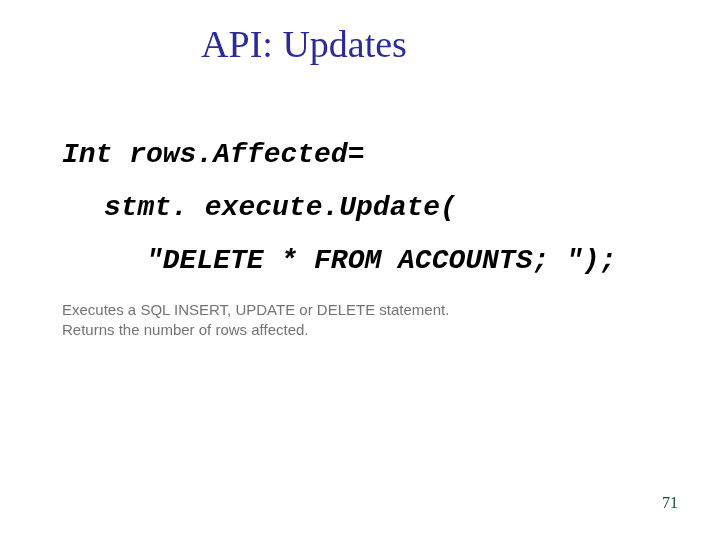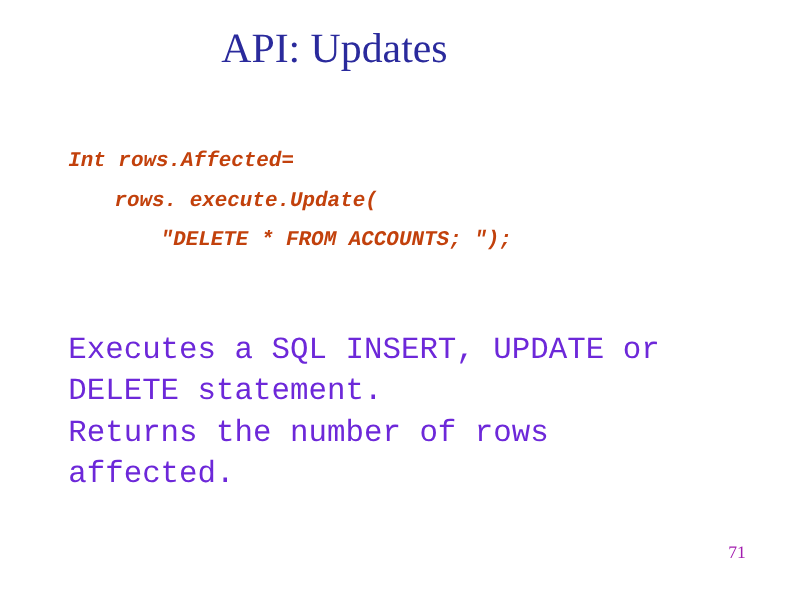--- a/index.html
+++ b/index.html
@@ -25,62 +25,62 @@
     width: 608px;
     text-align: center;
     font-size: 38px;
     color: #2a2a9c;
     font-weight: normal;
   }
   .code-block {
     position: absolute;
     top: 128px;
     left: 62px;
-    color: #c2410c;
+    color: #000000;
     font-family: "Courier New", Courier, monospace;
     font-style: italic;
     font-weight: bold;
-    font-size: 19px;
+    font-size: 28px;
     line-height: 1.9;
   }
   .code-line-1 { margin-left: 0; }
   .code-line-2 { margin-left: 42px; }
   .code-line-3 { margin-left: 84px; }
   .body-text {
     position: absolute;
     top: 300px;
     left: 62px;
     width: 600px;
-    color: #6d28d9;
-    font-family: Liberation Mono, monospace;
-    font-size: 28px;
+    color: #737373;
+    font-family: Liberation Sans, sans-serif;
+    font-size: 15px;
     line-height: 1.35;
   }
   .body-text .indent {
     display: block;
   }
   .page-number {
     position: absolute;
     right: 42px;
     bottom: 28px;
     font-family: "Times New Roman", Times, serif;
     font-size: 16px;
-    color: #a21caf;
+    color: #14532d;
   }
 </style>
 </head>
 <body>
 
 <div class="slide">
 
   <div class="title">API: Updates</div>
 
   <div class="code-block">
     <div class="code-line-1">Int rows.Affected=</div>
-    <div class="code-line-2">rows. execute.Update(</div>
+    <div class="code-line-2">stmt. execute.Update(</div>
     <div class="code-line-3">"DELETE * FROM ACCOUNTS; ");</div>
   </div>
 
   <div class="body-text">
     <span>Executes a SQL INSERT, UPDATE or DELETE statement.</span>
     <span class="indent">Returns the number of rows affected.</span>
   </div>
 
   <div class="page-number">71</div>
 

